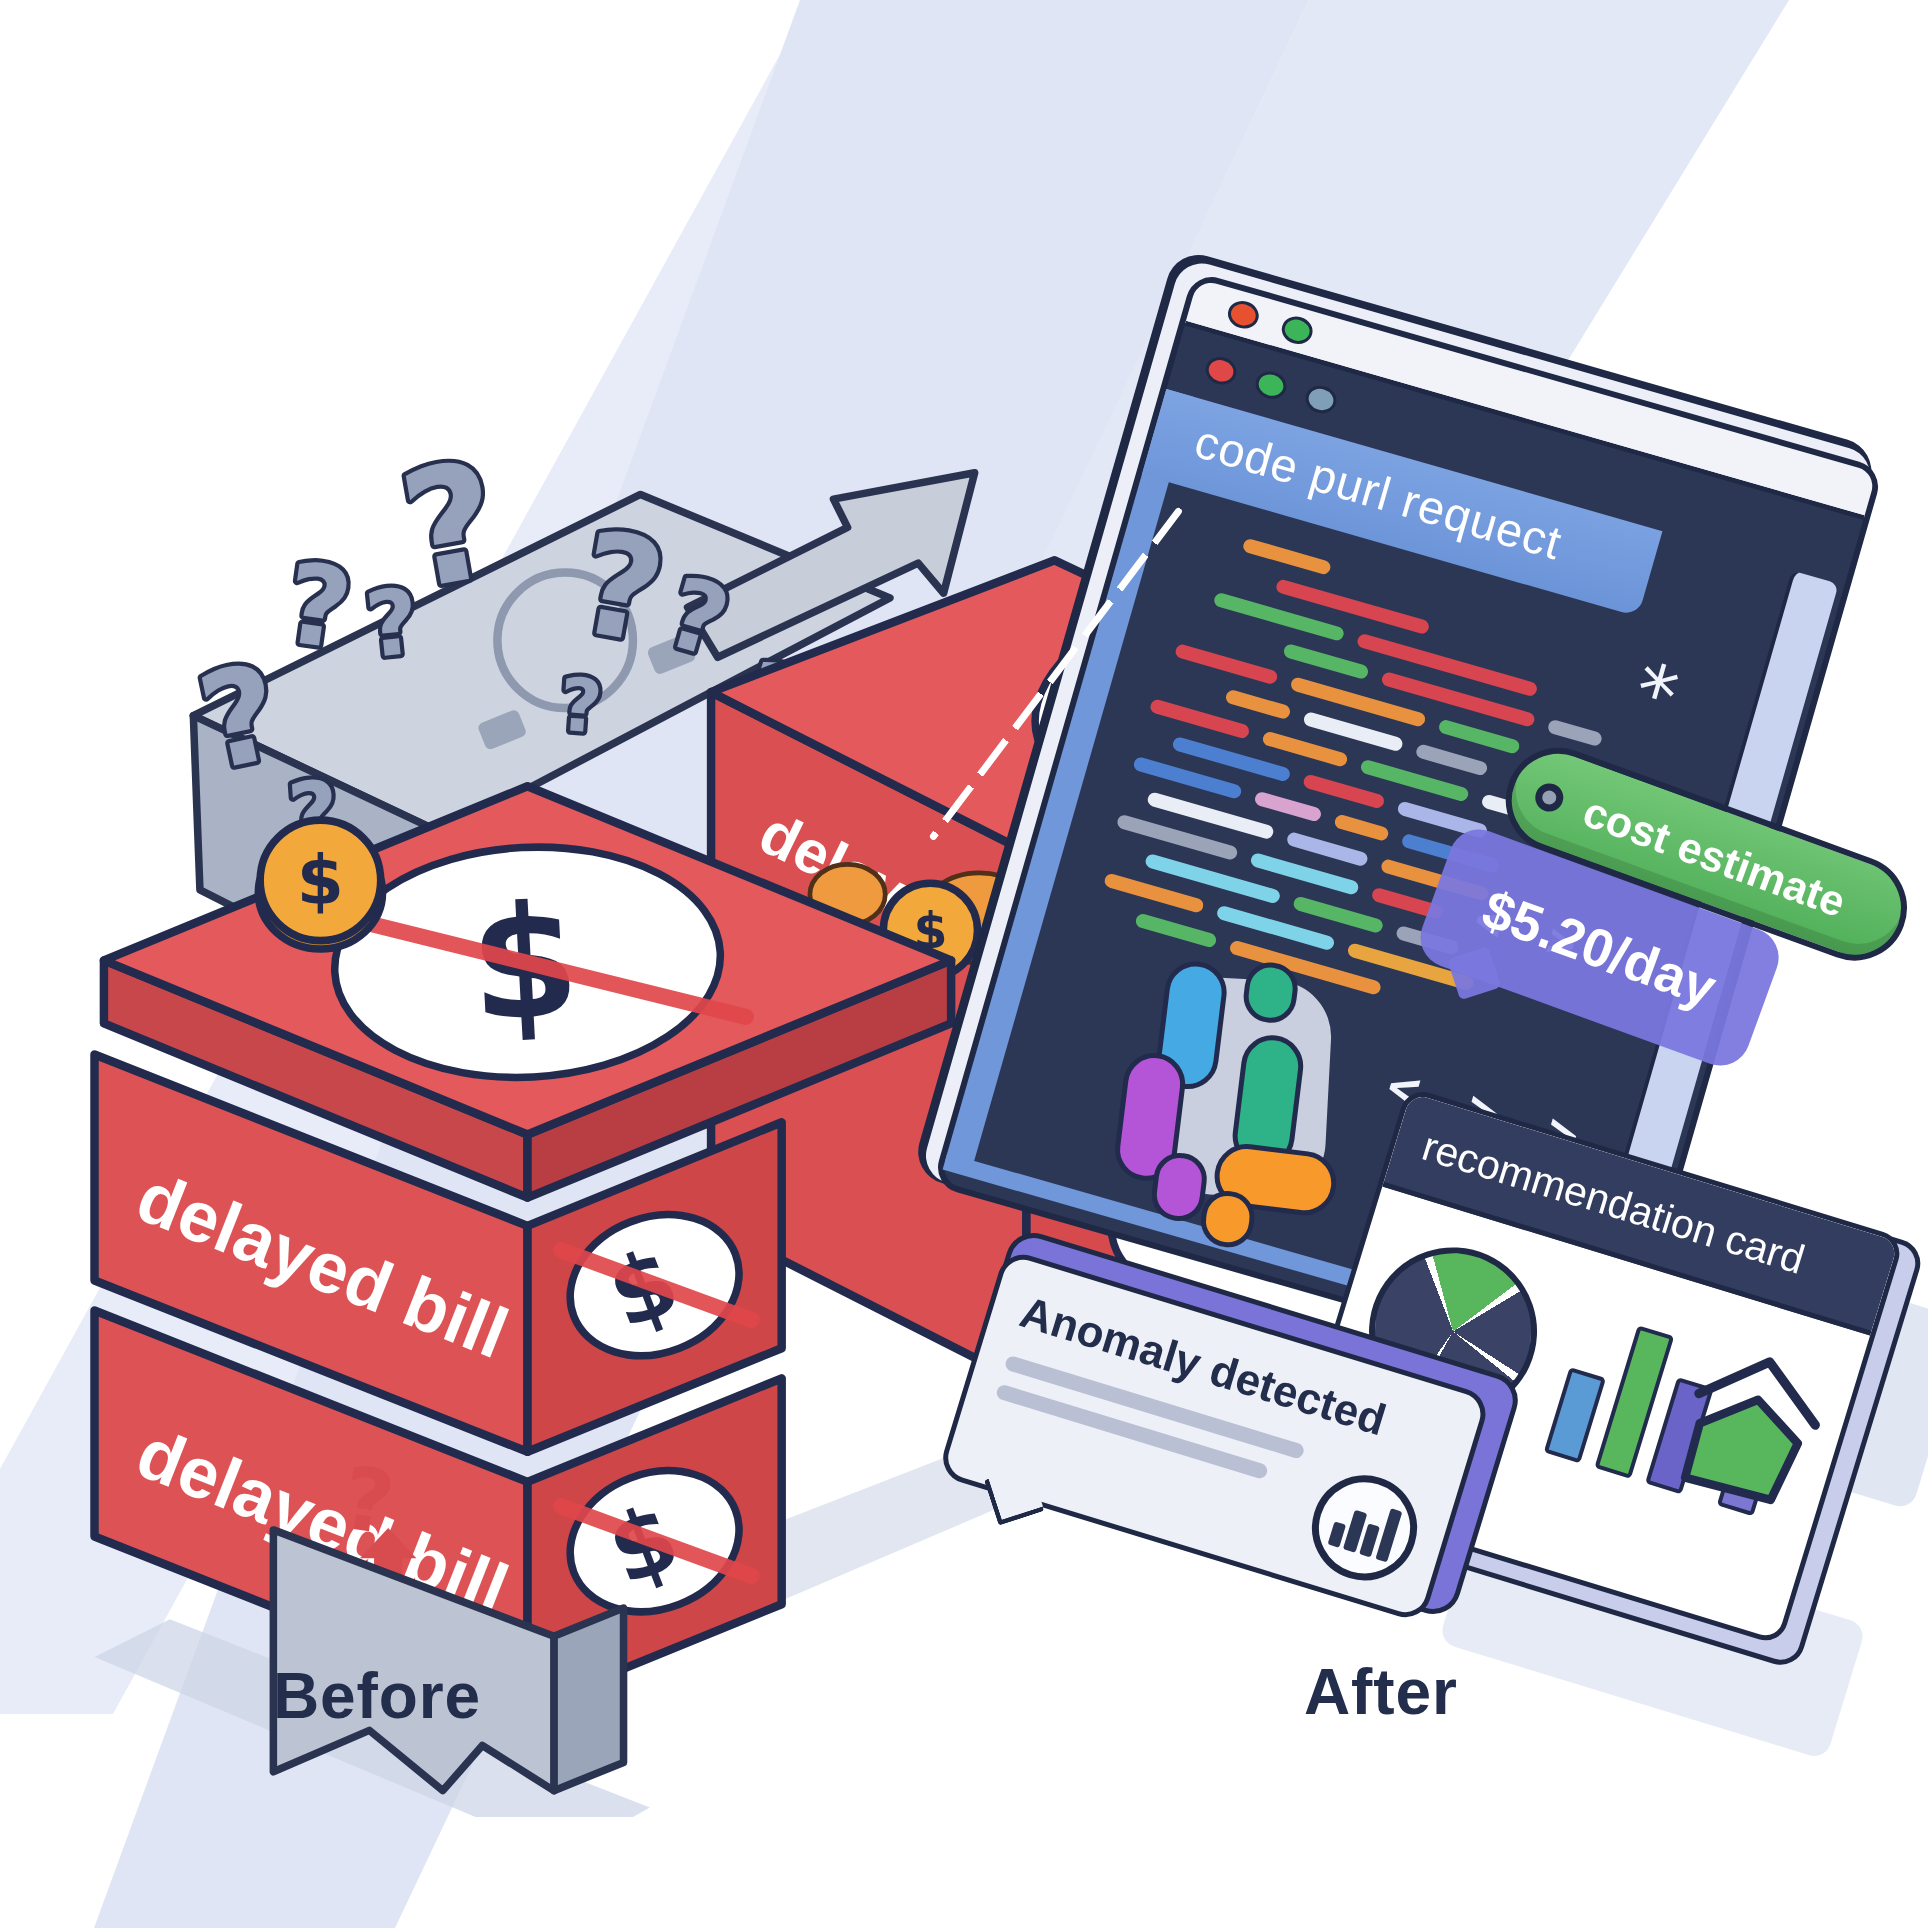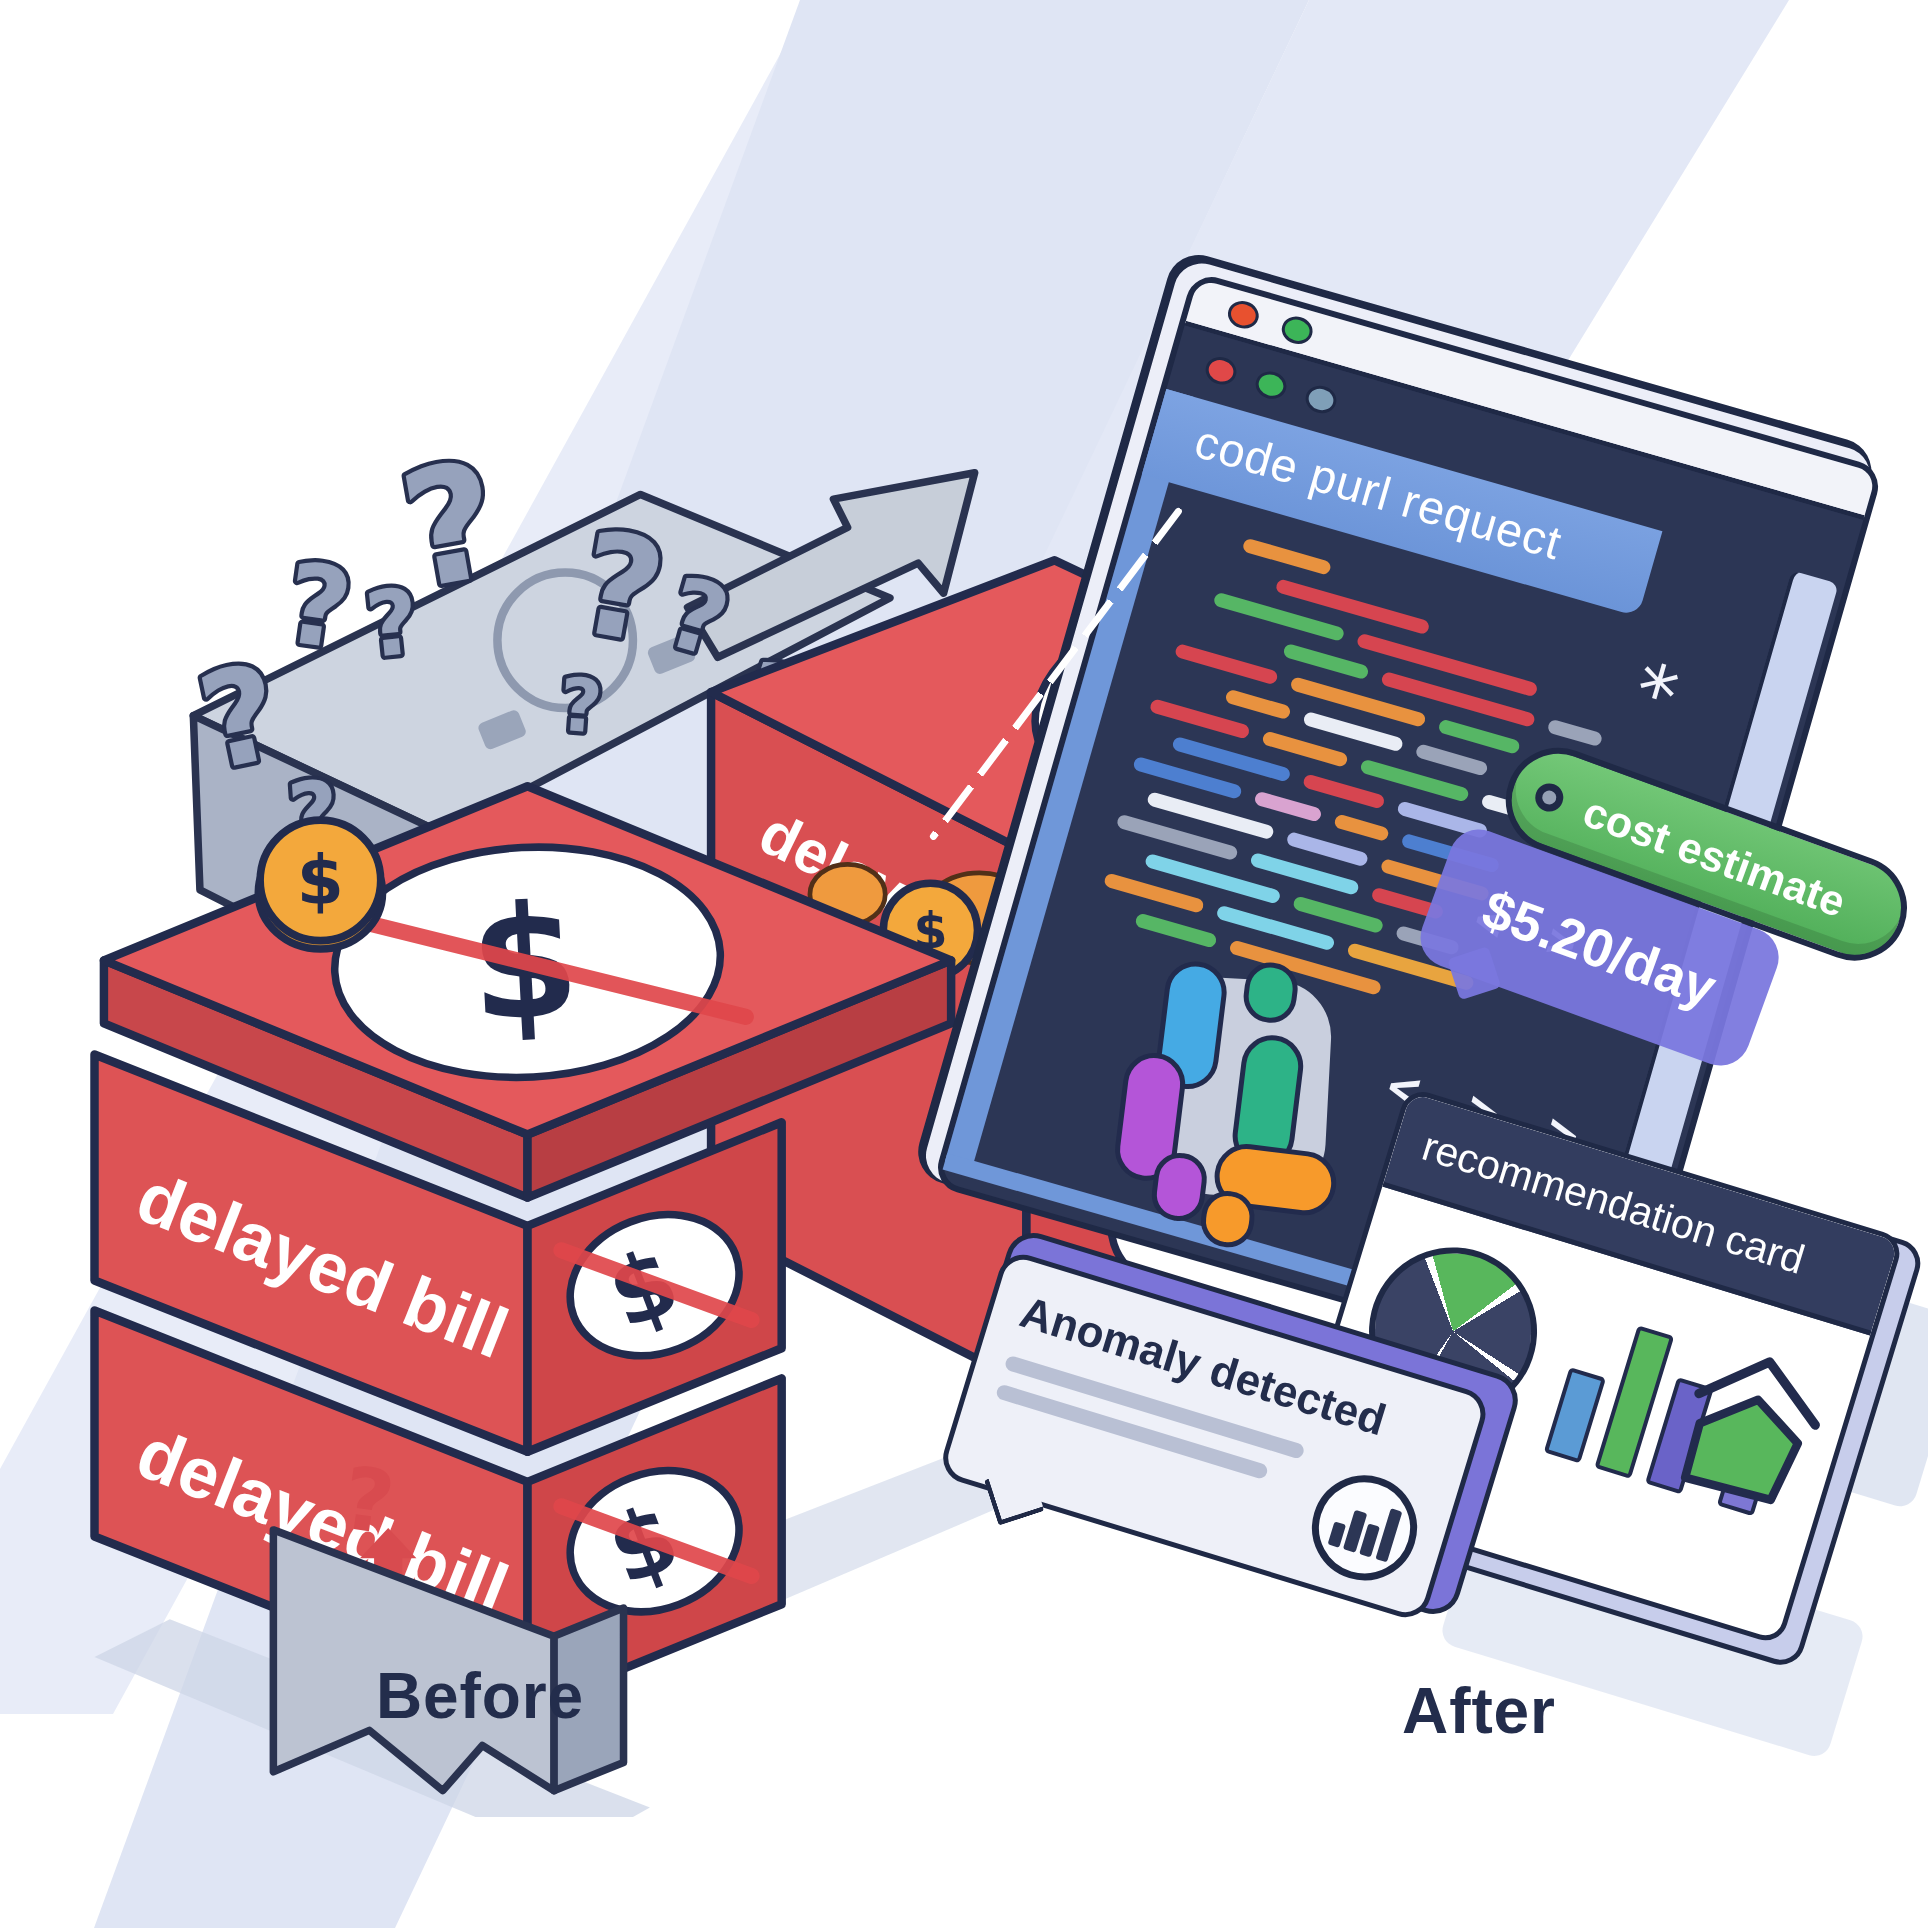--- a/index.html
+++ b/index.html
@@ -12,24 +12,24 @@
   .band{position:absolute;inset:0;z-index:0;}
   .band-main{background:#dfe5f4;clip-path:polygon(800px 0,1309px 0,395px 1928px,94px 1928px);}
   .band-top-right{background:#e3e8f6;clip-path:polygon(1309px 0,1789px 0,1177px 998px,923px 810px);}
   .band-wedge{background:#e8ecf8;clip-path:polygon(810px 0,1055px 0,113px 1714px,0 1714px,0 1469px);}
 
   .soft-shadow{position:absolute;background:#d6ddee;z-index:1;border-radius:17px;}
   .shadow-window{left:1507px;top:1252px;width:443px;height:198px;transform:rotate(17deg);opacity:.75;}
   .shadow-reco{left:1450px;top:1563px;width:405px;height:141px;transform:rotate(17deg);opacity:.6;}
 
   
-  .caption{position:absolute;z-index:6;width:414px;text-align:center;
+  .caption{position:absolute;z-index:6;width:414px;text-align:left;
     font-size:64px;font-weight:600;color:#232d4c;letter-spacing:0.9px;}
   .caption-before{left:273px;top:1659px;}
-  .caption-after{left:1272px;top:1655px;margin-top:19px;}
+  .caption-after{left:1304px;top:1655px;}
 
   
   .before-svg{position:absolute;left:38px;top:405px;z-index:4;}
   .qtext{font-family:"DejaVu Sans",sans-serif;font-weight:700;
     fill:#96a2bc;stroke:#27304f;stroke-width:9px;paint-order:stroke;stroke-linejoin:round;}
   .redface{stroke:#222b4d;stroke-width:9;stroke-linejoin:round;}
   .medal{fill:#ffffff;stroke:#222b4d;stroke-width:8;}
   .medal-dollar{font-family:"DejaVu Sans",sans-serif;font-weight:700;fill:#222b4d;text-anchor:middle;}
   .strike{stroke:#e0474b;stroke-width:17;stroke-linecap:round;opacity:.92;}
   .bill-text{font-family:"Liberation Sans",sans-serif;font-weight:600;fill:#ffffff;}

